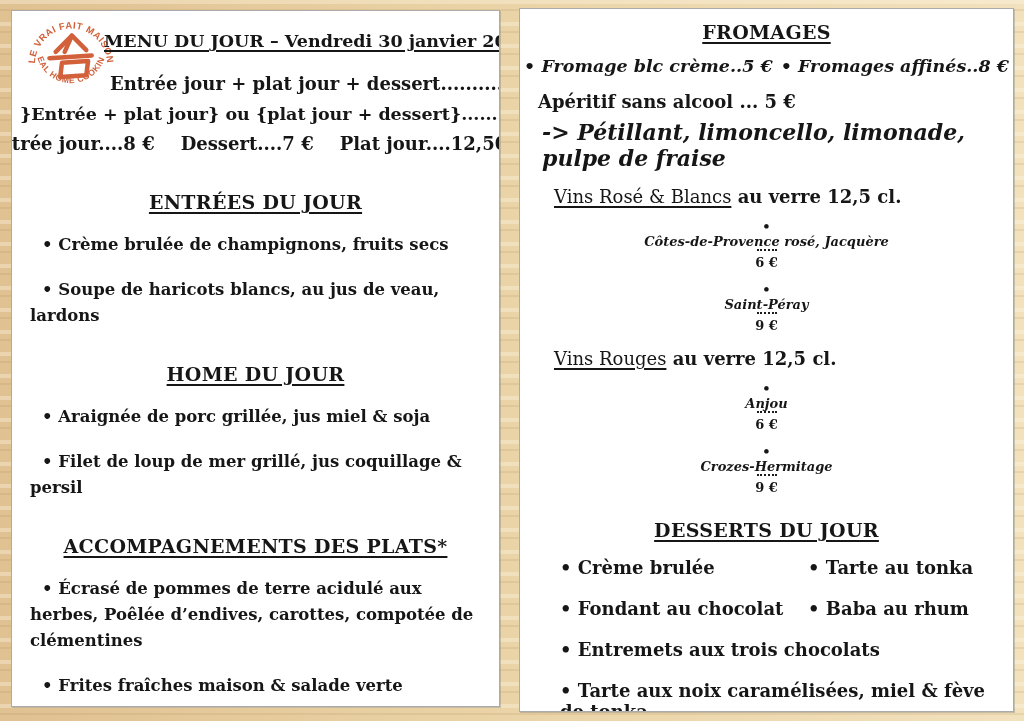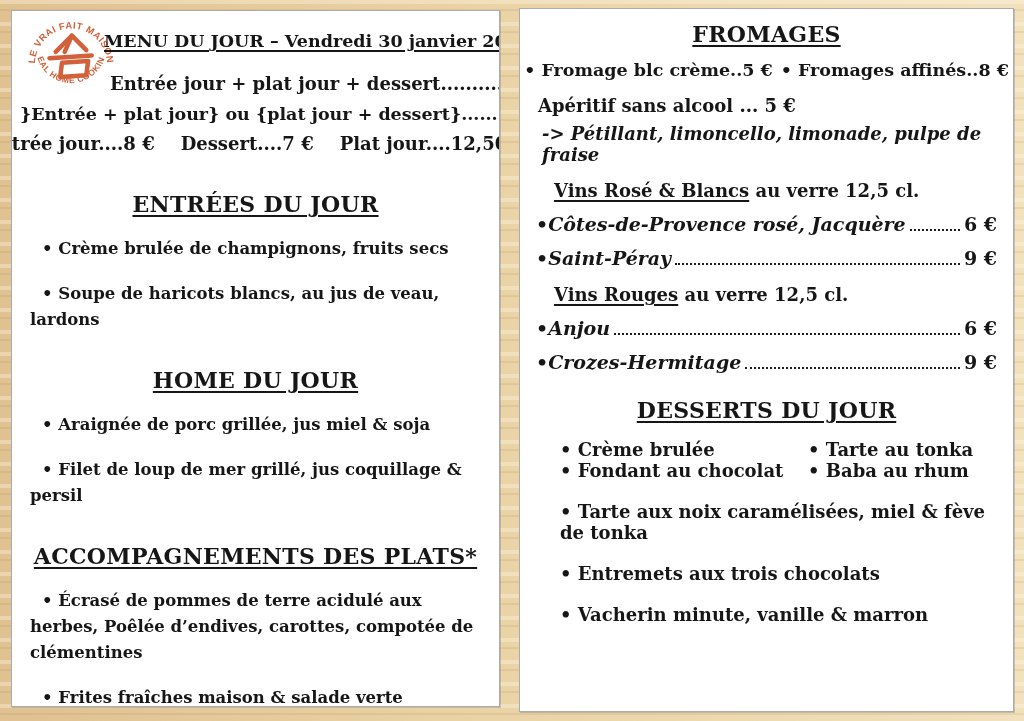--- a/index.html
+++ b/index.html
@@ -42,61 +42,62 @@
   .lp-line2{
     position:absolute; left:0; right:0; top:93px;
     text-align:center; font-size:17.5px; font-weight:bold; white-space:nowrap;
   }
   .lp-line3{
     position:absolute; left:0; right:0; top:122px;
     display:flex; justify-content:center; gap:26px;
     font-size:18px; font-weight:bold; white-space:nowrap;
   }
   .heading{
-    text-align:center; font-weight:bold; font-size:22px; letter-spacing:0.3px;
+    text-align:center; font-weight:bold; font-size:19px; letter-spacing:0.3px;
     text-decoration:underline; text-decoration-thickness:2px; text-underline-offset:3px;
   }
   .lp-heading{ margin-top:34px; }
   .lp-item{
     margin-top:19px; padding:0 4px 0 10px; text-indent:12px;
     font-size:16.5px; font-weight:bold; line-height:26px;
   }
   .lp-item::before{ content:"\2022\00a0 "; }
 
   
   .rp-heading{ margin-top:0; }
   .rp-heading.mt{ margin-top:24px; }
   .fromages-row{
     display:flex; justify-content:center; gap:8px; margin-top:13px;
-    font-size:17.5px; font-weight:bold; white-space:nowrap;
+    font-size:17.5px; font-weight:bold; white-space:nowrap;font-style:italic;
   }
   .fr-item::before{ content:"\2022\00a0 "; }
   .aperitif-row{
     display:flex; justify-content:space-between; margin-top:15px; padding:0 4px;
     font-size:18px; font-weight:bold; white-space:nowrap;
   }
   .aperitif-note{
     margin-top:7px; padding-left:8px;
-    font-style:italic; font-size:18px; font-weight:bold;
+    font-style:italic; font-size:22px; font-weight:bold;
   }
   .wine-header{ margin-top:15px; padding-left:20px; font-size:18px; }
   .wine-header .wh-name{
-    font-weight:bold;
+    font-weight:normal;
     text-decoration:underline; text-decoration-thickness:2px; text-underline-offset:3px;margin-top:44px;
   }
   .wine-line{
-    display:flex; align-items:flex-end; margin-top:12px; padding:0 2px;
-    font-size:19px;
+    display:flex; align-items:center; margin-top:12px; padding:0 2px;
+    font-size:13px;
+    flex-direction:column;
   }
   .wine-line .bullet::before{ content:"\2022"; font-weight:bold; }
   .wine-name{ font-style:italic; font-weight:bold; white-space:nowrap; }
   .leader{ flex:1; border-bottom:2px dotted #1b1b1b; margin:0 4px 4px 4px; min-width:20px; }
   .price{ font-weight:bold; white-space:nowrap; }
   .desserts-grid{
-    display:grid; grid-template-columns:248px 1fr; 
+    display:grid; grid-template-columns:248px 1fr; row-gap:20px;
     margin-top:16px; padding-left:26px;
     font-size:18px; font-weight:bold;
   }
   .rp-item{
     margin-top:20px; padding-left:26px;
     font-size:18px; font-weight:bold;
   }
   .d-b::before{ content:"\2022\00a0 "; }
 </style>
 </head>
@@ -203,16 +204,16 @@
 
   <div class="heading rp-heading mt">DESSERTS DU JOUR</div>
 
   <div class="desserts-grid">
     <span class="d-b">Crème brulée</span>
     <span class="d-b">Tarte au tonka</span>
     <span class="d-b">Fondant au chocolat</span>
     <span class="d-b">Baba au rhum</span>
   </div>
 
+  <div class="rp-item d-b">Entremets aux trois chocolats</div>
   <div class="rp-item d-b">Tarte aux noix caramélisées, miel &amp; fève de tonka</div>
-  <div class="rp-item d-b">Entremets aux trois chocolats</div>
   <div class="rp-item d-b">Vacherin minute, vanille &amp; marron</div>
 </div>
 
 </body></html>

